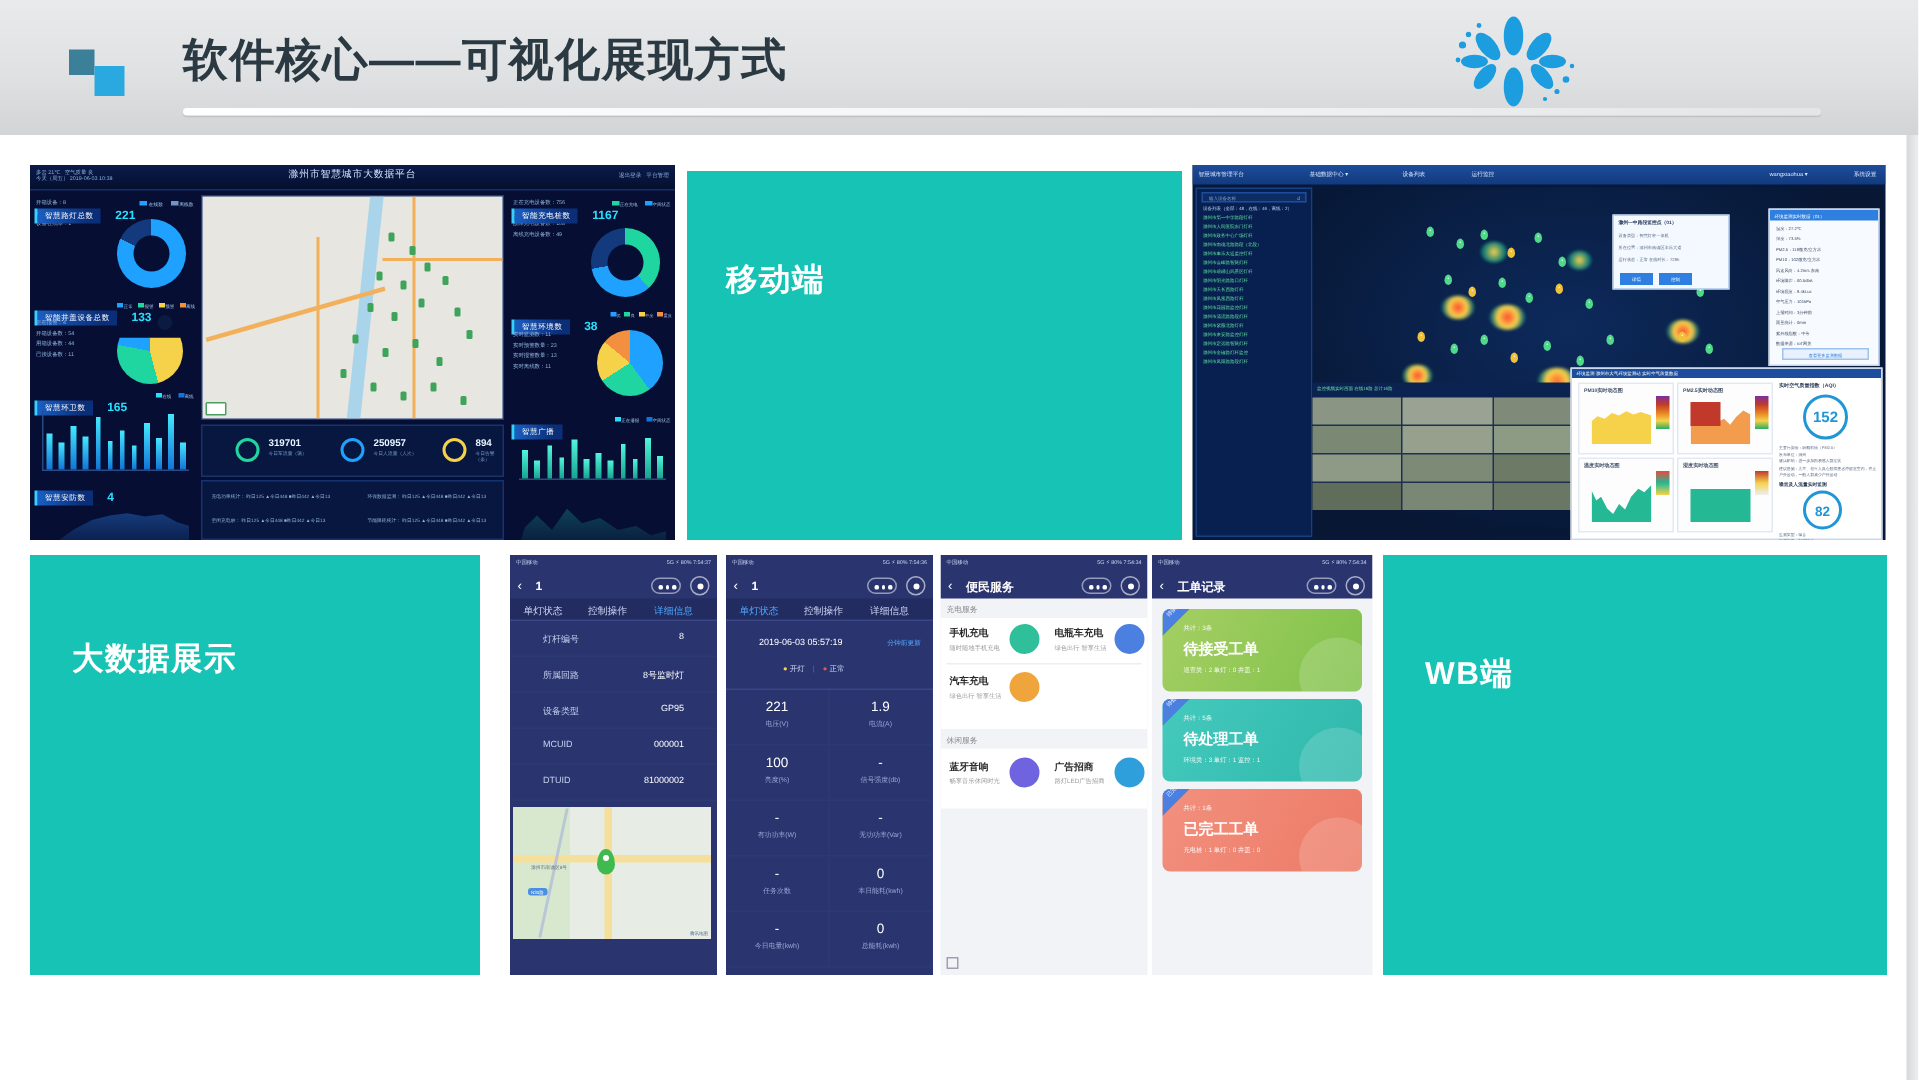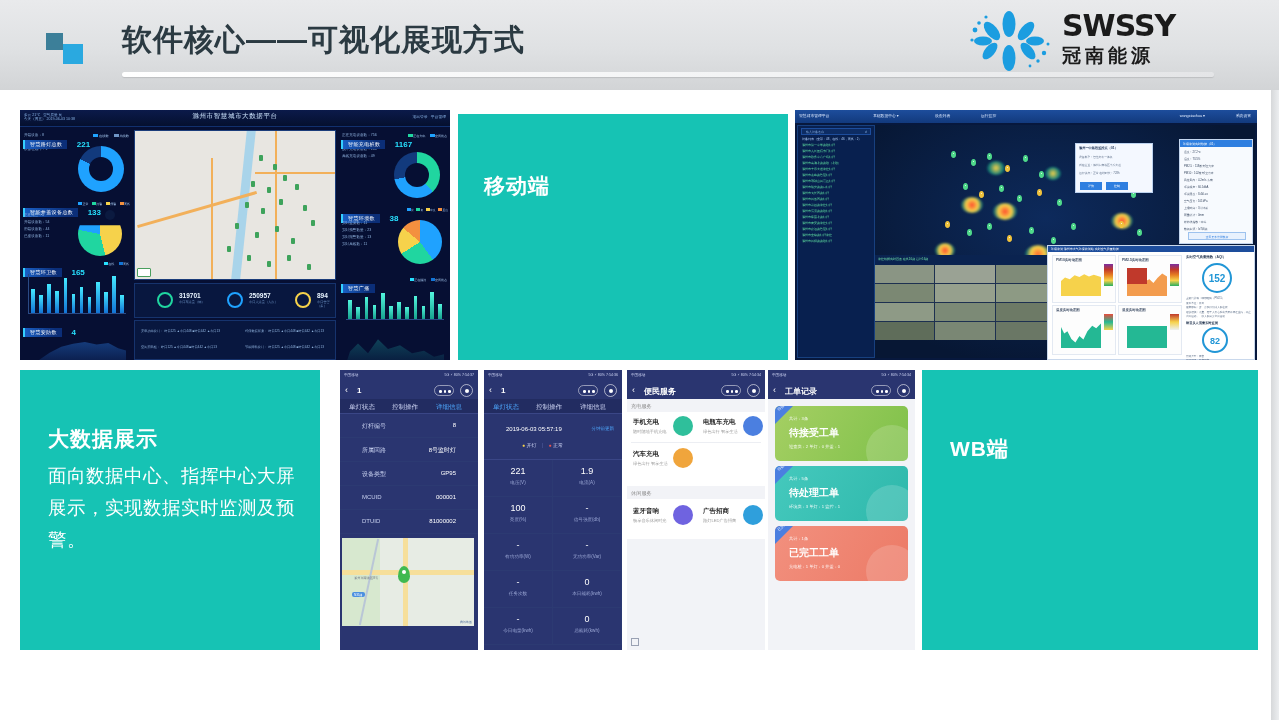--- a/index.html
+++ b/index.html
@@ -190,24 +190,20 @@
         <circle cx="9" cy="20" r="2.4"></circle>
           <circle cx="13" cy="13" r="1.8"></circle>
         <circle cx="6" cy="30" r="1.6"></circle>
           <circle cx="20" cy="7" r="1.6"></circle>
         <circle cx="78" cy="43" r="2.2"></circle>
           <circle cx="72" cy="51" r="1.7"></circle>
         <circle cx="82" cy="34" r="1.5"></circle>
           <circle cx="64" cy="56" r="1.4"></circle>
       </g>
     </svg>
-    <div class="logo-text">
-      <div class="logo-en">SWSSY</div>
-      <div class="logo-cn">冠南能源</div>
-    </div>
   </div>
 </div>
 
 <div class="panel" id="dash" style="left:20px; top:110px; width:430px; height:250px;">
   <div class="dash-topbar"></div>
   <div class="dash-topleft">
     <div>多云 21℃ &nbsp; 空气质量 良</div>
     <div>今天（周五） 2019-06-03 10:38</div>
   </div>
   <div class="dash-title">滁州市智慧城市大数据平台</div>
@@ -568,21 +564,20 @@
           <div>监测等级：轻度噪音</div>
 
         </div>
       </div>
     </div>
   </div>
 </div>
 
 <div class="panel teal" style="left:20px; top:370px; width:300px; height:280px;">
   <div class="teal-h" style="position:absolute;left:28px;top:55px;">大数据展示</div>
-  <div class="teal-p" style="position:absolute;left:28px;top:90px;width:262px;">面向数据中心、指挥中心大屏展示，实现数据实时监测及预警。</div>
 </div>
 
 <div class="phone" style="left:340px; top:370px; width:138px; height:280px; background:#2a3570;">
   <div class="ph-status" style="background:#2a3570;color:#cfd6f5;">
     <span class="sl">中国移动</span>
     <span class="sr">5G ⚡ 80% 7:54:37</span>
   </div>
   <div class="ph-nav" style="top:10px;background:#2a3570;color:#fff;">
     <span class="ph-back">‹</span>
     <span class="ph-navtitle">1</span>

